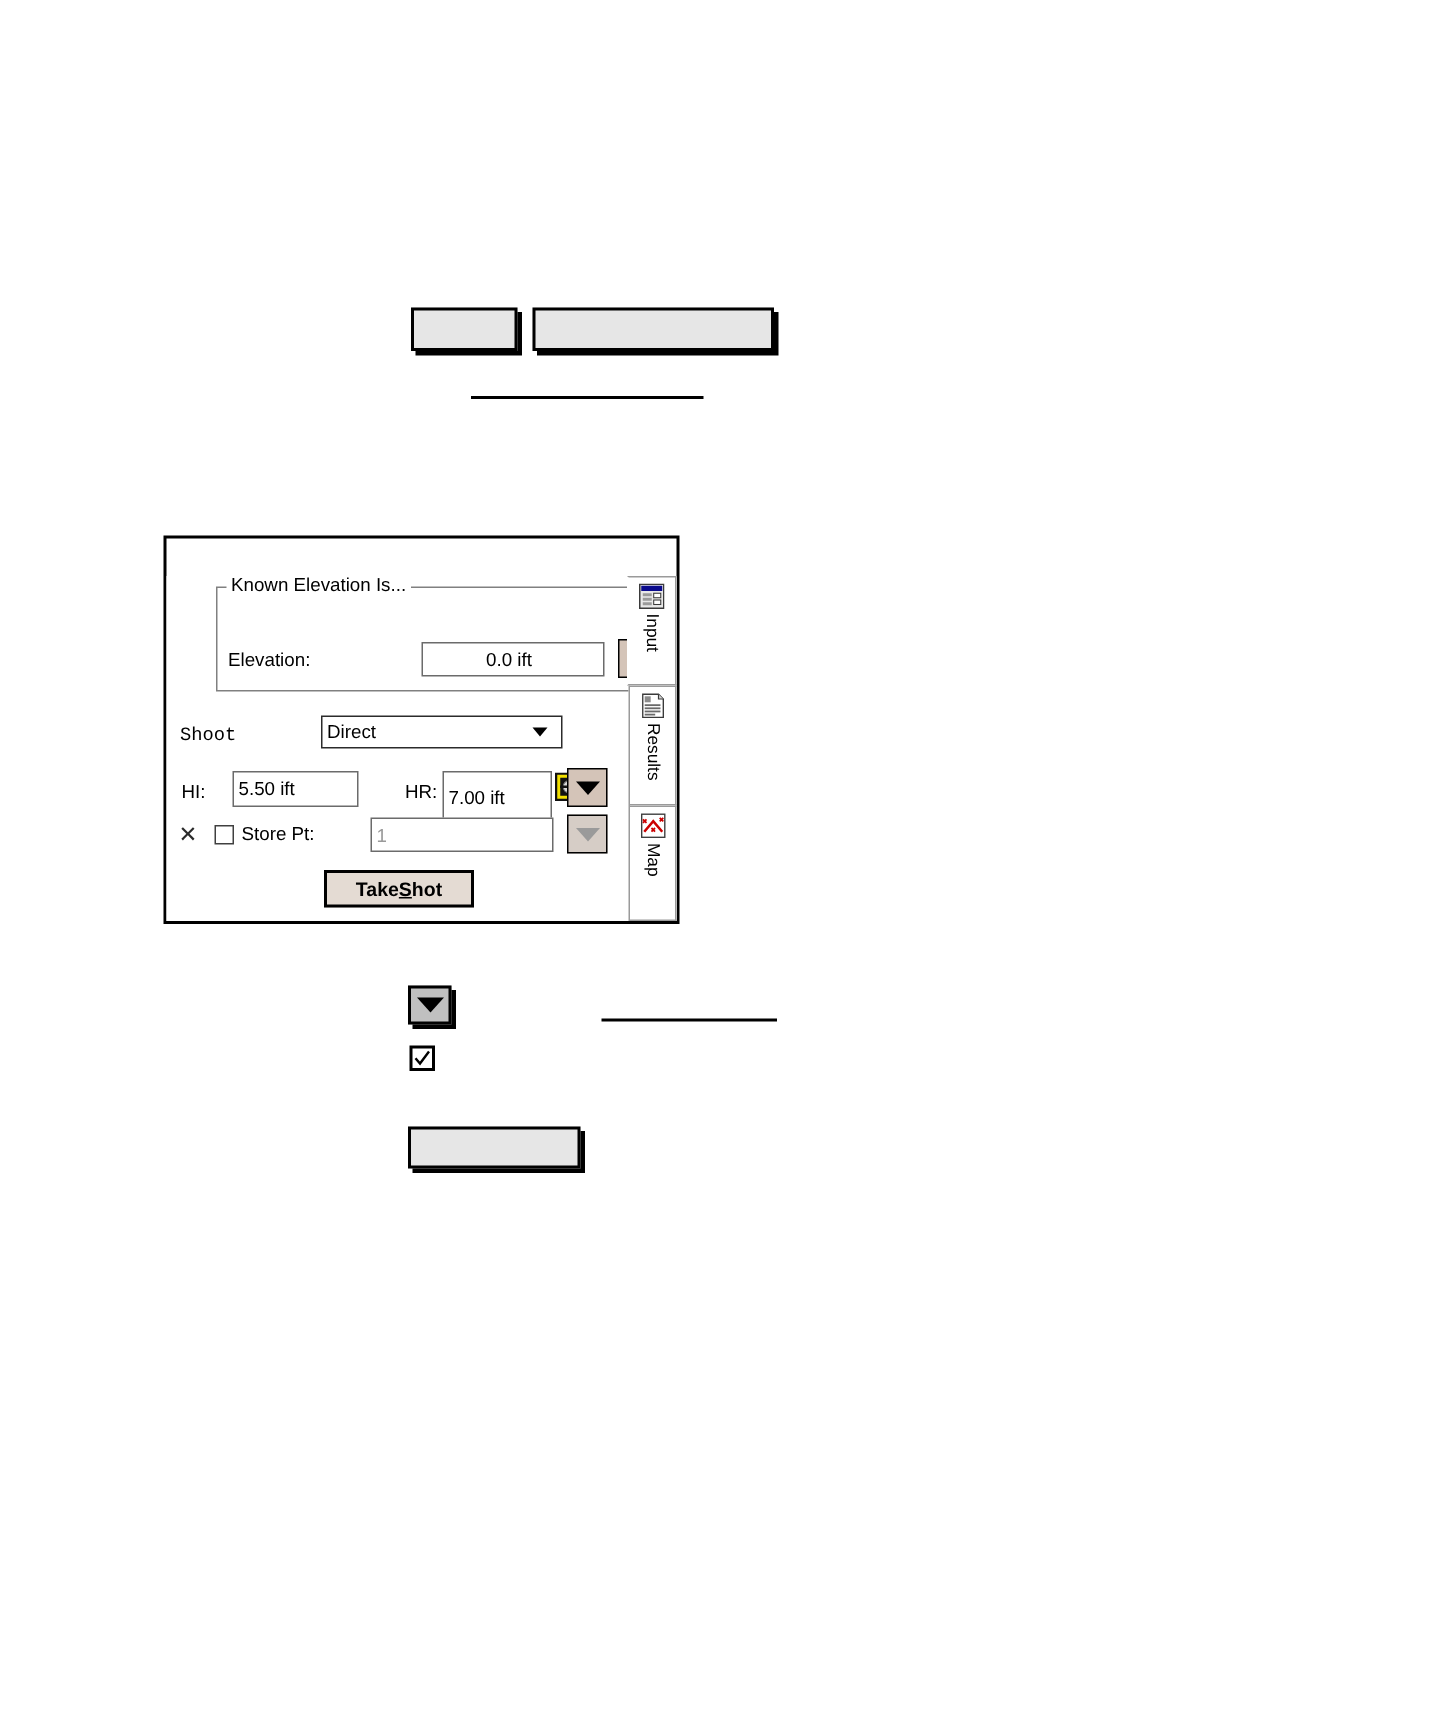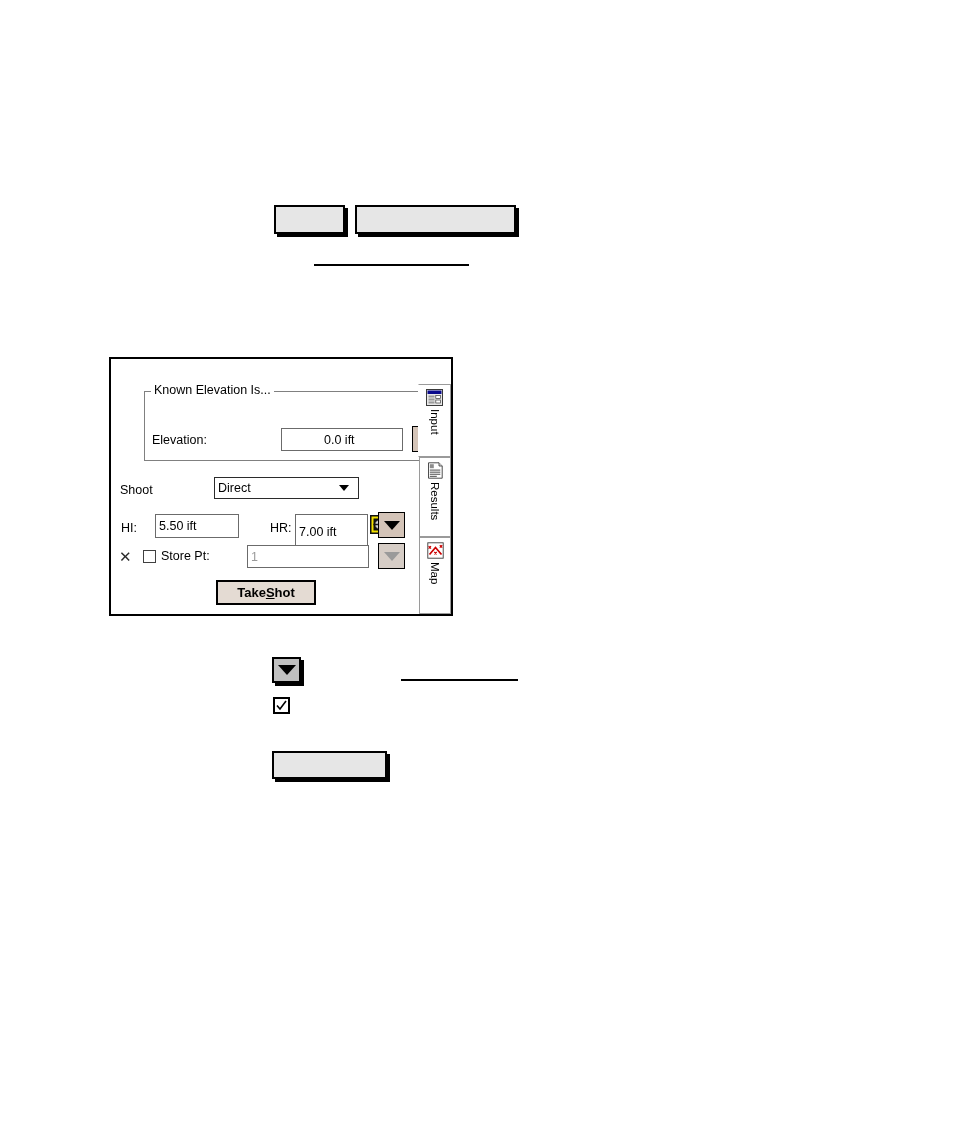--- a/index.html
+++ b/index.html
@@ -327,23 +327,23 @@
 
       <span class="lbl" style="position:absolute; left:7px; top:41px;">Elevation:</span>
 
       <div class="field" style="left:136px; top:36px; width:122px; height:23px;padding-left:42px;">0.0 ift</div>
 
       <div class="ddbtn" style="left:267px; top:34px; width:27px; height:26px;">
         <span class="tri"></span>
       </div>
     </div>
 
-    <span class="lbl" style="position:absolute; left:9px; top:99px;">Shoot</span>
-
-    <div class="combo" style="left:103px; top:93px; width:145px; height:22px;">
+    <span class="lbl" style="position:absolute; left:9px; top:99px;font-family:Liberation Mono, monospace;">Shoot</span>
+
+    <div class="combo" style="left:103px; top:93px; width:161px; height:22px;">
       <span class="ctxt">Direct</span>
       <span class="ctri"></span>
     </div>
 
     <span class="lbl" style="position:absolute; left:10px; top:137px;">HI:</span>
     <div class="field" style="left:44px; top:130px; width:84px; height:24px;">5.50 ift</div>
 
     <span class="lbl" style="position:absolute; left:159px; top:137px;">HR:</span>
     <div class="field" style="left:184px; top:130px; width:73px; height:36px;">7.00 ift</div>
 

